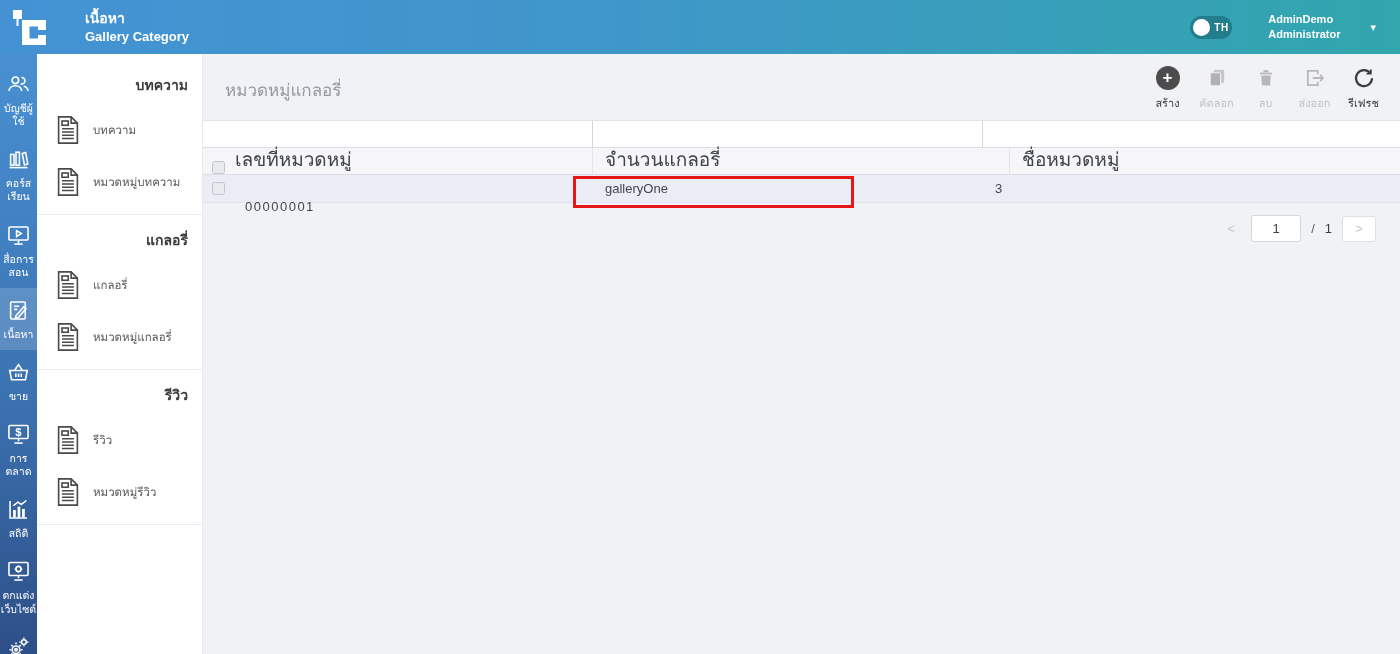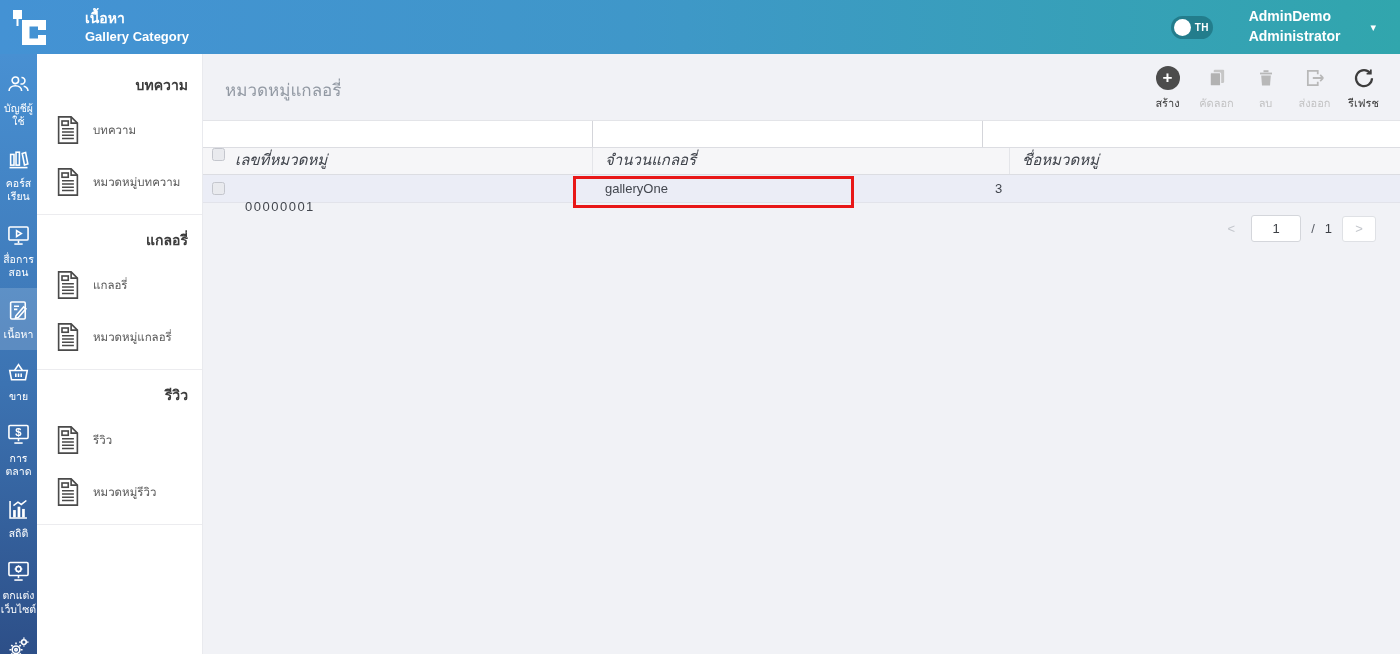--- a/index.html
+++ b/index.html
@@ -12,21 +12,21 @@
   .logo-box { width:59px; height:54px; display:flex; align-items:center; justify-content:center; }
   .topbar-titles { margin-left:26px; line-height:1.35; }
   .topbar-title { font-size:14px; font-weight:bold; }
   .topbar-subtitle { font-size:13px; font-weight:bold; }
   .topbar-right { margin-left:auto; display:flex; align-items:center; gap:36px; padding-right:24px; }
   .lang-toggle { width:42px; height:23px; border-radius:12px; background:rgba(13,80,92,.45);
     display:flex; align-items:center; cursor:pointer; position:relative; }
   .lang-knob { width:17px; height:17px; border-radius:50%; background:#fff; margin-left:3px; }
   .lang-label { font-size:10px; font-weight:bold; margin-left:4px; letter-spacing:.5px; }
   .user-block { text-align:left; line-height:1.4; }
-  .user-name,.user-role { font-size:14px; font-weight:bold; }
+  .user-name,.user-role { font-size:11px; font-weight:bold; }
   .user-caret { font-size:11px; margin-left:-6px; }
 
   
   .app { display:flex; height:600px; }
 
   
   .nav-rail { width:37px; background:linear-gradient(180deg,#4890d2 0%,#3c73b2 55%,#2d4f88 100%);
     display:flex; flex-direction:column; padding-top:8px; flex-shrink:0; }
   .rail-item { display:flex; flex-direction:column; align-items:center; justify-content:center;
     padding:9px 2px; cursor:pointer; color:#fff; }
@@ -57,22 +57,22 @@
 
   
   .grid { width:100%; }
   .grid-row { display:flex; width:100%; }
   .cell-c1 { width:390px; } .cell-c2 { width:390px; } .cell-c3 { flex:1; }
   .filter-row { height:27px; border-top:1px solid #e3e4e8; }
   .filter-cell { background:#fff; border-right:1px solid #d4d5da; height:100%; }
   .filter-cell:last-child { border-right:none; }
   .header-row { height:28px; background:#f6f6f8; border-top:1px solid #dcdde2; border-bottom:1px solid #dcdde2;
     align-items:center; }
-  .header-cell { font-size:15px; color:#3f434b; display:flex; align-items:flex-start; height:100%;
-    border-right:1px solid #e4e5e9; padding-left:12px;font-style:italic; }
+  .header-cell { font-size:19px; color:#3f434b; display:flex; align-items:flex-end; height:100%;
+    border-right:1px solid #e4e5e9; padding-left:12px; }
   .header-cell:last-child { border-right:none; }
   .data-row { height:28px; background:#ebedf6; border-bottom:1px solid #e2e3ea; align-items:center; cursor:pointer; }
   .data-cell { font-size:13px; color:#42464e; display:flex; align-items:center; height:100%; padding-left:12px; }
   .cb { width:13px; height:13px; border:1px solid #c4c6cd; background:#e9eaee; border-radius:2.5px;
     margin:0 10px 0 9px; flex-shrink:0; cursor:pointer; }
   .id-text { letter-spacing:1.5px; margin-left:10px;margin-top:36px; }
 
   .highlight-box { position:absolute; left:370px; top:122px; width:281px; height:32px;
     border:3px solid #e81717; pointer-events:none; }
 

